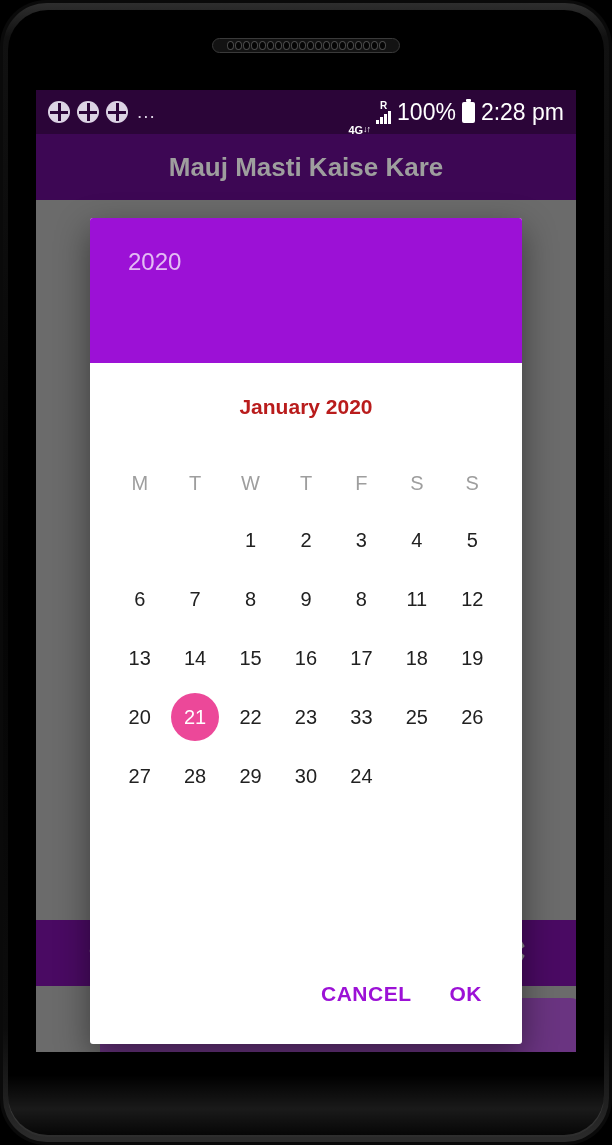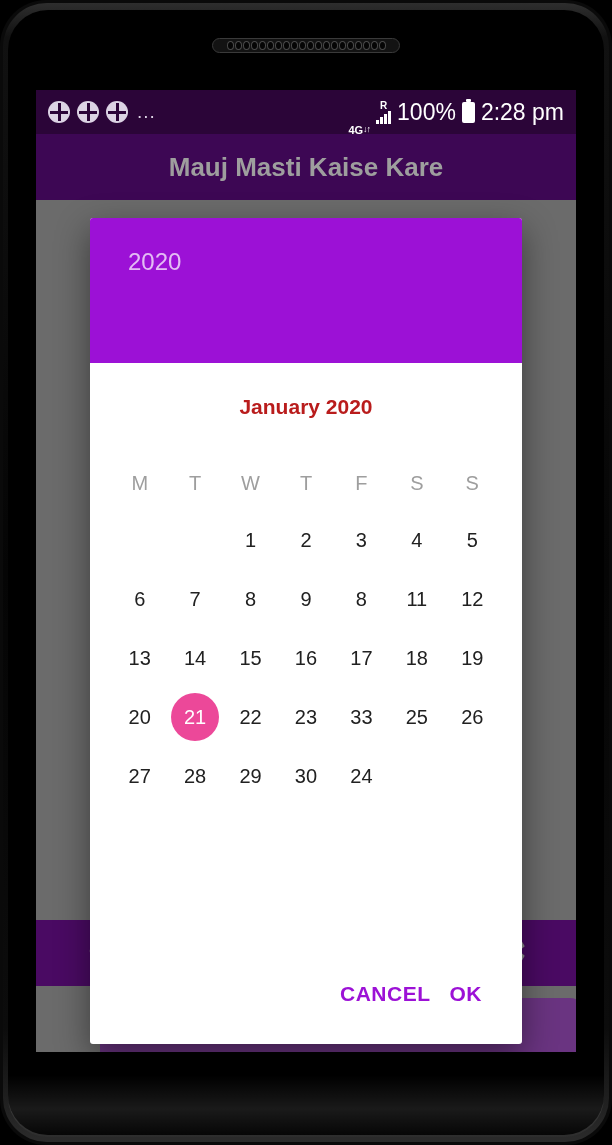--- a/index.html
+++ b/index.html
@@ -205,21 +205,21 @@
   }
   .day {
     width: 48px; height: 48px; border-radius: 50%;
     display: flex; align-items: center; justify-content: center;
     font-size: 20px; color: #212121;
   }
   .day.empty { color: transparent; }
   .day.selected { background: #ec4899; color: #fff; }
   .dialog-actions {
     display: flex; justify-content: flex-end; align-items: center;
-    gap: 15px; padding: 0 38px 30px 38px;
+    gap: 34px; padding: 0 38px 30px 38px;
   }
   .dialog-actions button {
     background: none; border: none; cursor: pointer;
     font-family: "Liberation Sans", sans-serif;
     font-size: 21px; font-weight: bold; color: #9c11d6;
     letter-spacing: 0.5px; padding: 8px 2px;
   }
 </style>
 </head>
 <body>

